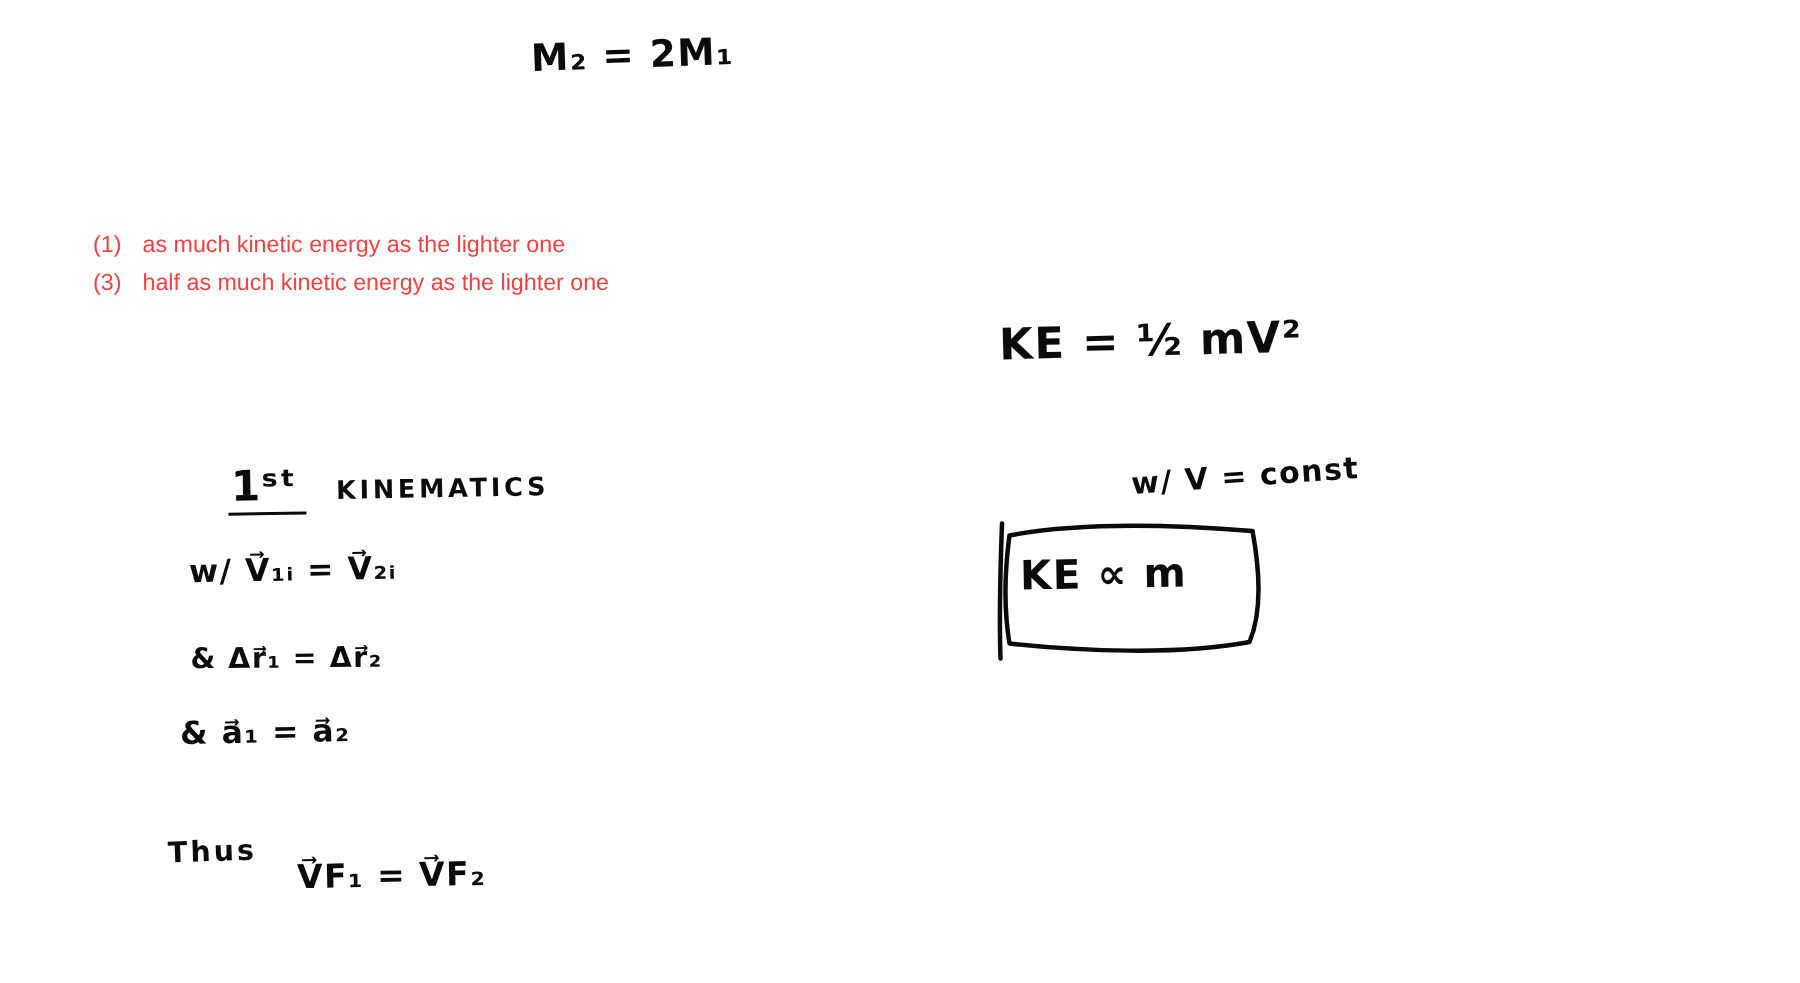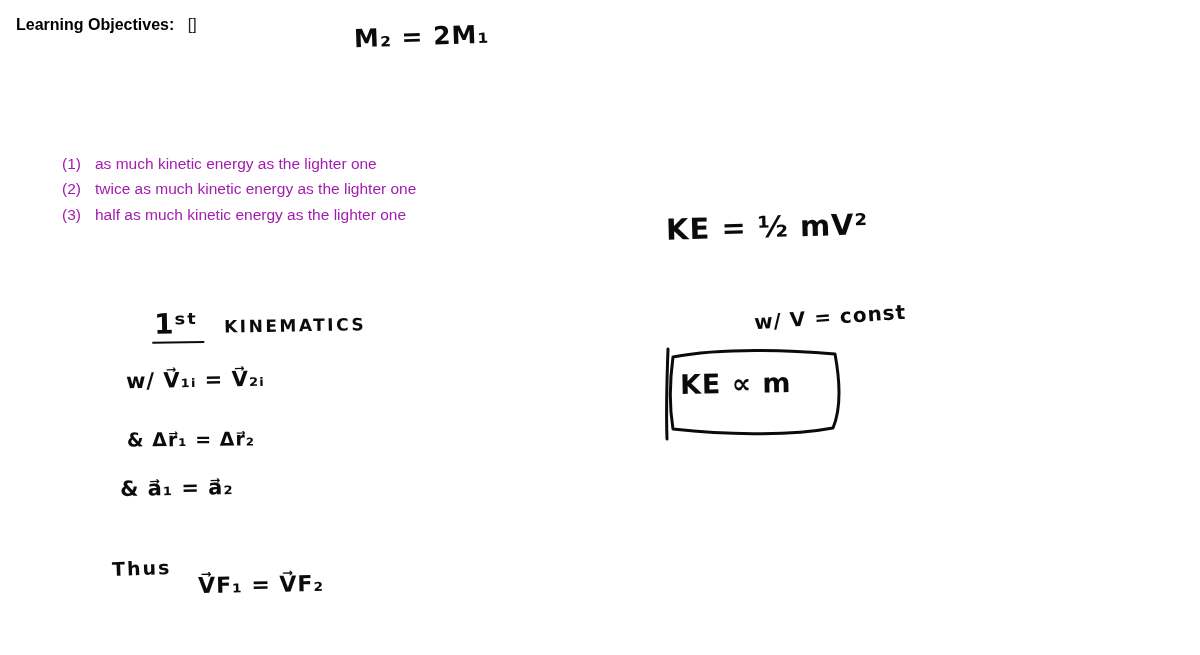--- a/index.html
+++ b/index.html
@@ -19,21 +19,21 @@
   .lo-value { font-weight: normal; margin-left: 9px; color: #222; }
 
   .problem-box {
     position: absolute; left: 8px; top: 66px; width: 1167px; min-height: 56px;
     border: 1px solid #d6d6d6; background: #ffffff;
     padding: 5px 10px 7px 9px;
     font-size: 15.5px; line-height: 26px; color: #222;
   }
   .problem-label { font-weight: bold; color: #000; }
 
-  .options { position: absolute; left: 62px; top: 151px; font-size: 15.5px; color: #a21caf; }
+  .options { position: absolute; left: 62px; top: 151px; font-size: 15.5px; color: #ef4444; }
   .option-row { height: 25.4px; line-height: 25.4px; white-space: nowrap; }
   .option-num { display: inline-block; width: 24px; position: relative; }
   .option-text { margin-left: 9px; }
 
   
   .ink {
     position: absolute; color: #0b0b0b; font-family: "DejaVu Sans", sans-serif;
     font-weight: 600; white-space: nowrap; letter-spacing: 1px;
   }
   .m2          { left: 354px; top: 22px;  font-size: 25px; transform: rotate(-2deg); }
@@ -53,34 +53,27 @@
   .ke-box-svg  { position: absolute; inset: 0; }
   .ke-box-text { position: absolute; left: 20px; top: 27px; font-size: 27px; transform: rotate(-1deg); }
 
   svg path { fill: none; stroke: #0b0b0b; stroke-linecap: round; stroke-linejoin: round; }
 </style>
 </head>
 <body>
 
 <div class="page">
 
-  <div class="lo-line">
-    <span class="lo-label">Learning Objectives:</span>
-    <span class="lo-value">[]</span>
-  </div>
 
   <div class="ink m2">M₂ = 2M₁</div>
 
 
   <div class="options">
     <div class="option-row">
       <span class="option-num">(1)</span><span class="option-text">as much kinetic energy as the lighter one</span>
-    </div>
-    <div class="option-row">
-      <span class="option-num">(2)</span><span class="option-text">twice as much kinetic energy as the lighter one</span>
     </div>
     <div class="option-row">
       <span class="option-num">(3)</span><span class="option-text">half as much kinetic energy as the lighter one</span>
     </div>
   </div>
 
   <div class="ink ke-formula">KE = ½ mV²</div>
   <div class="ink w-const">w/ V = const</div>
 
   <div class="ke-box-wrap">

